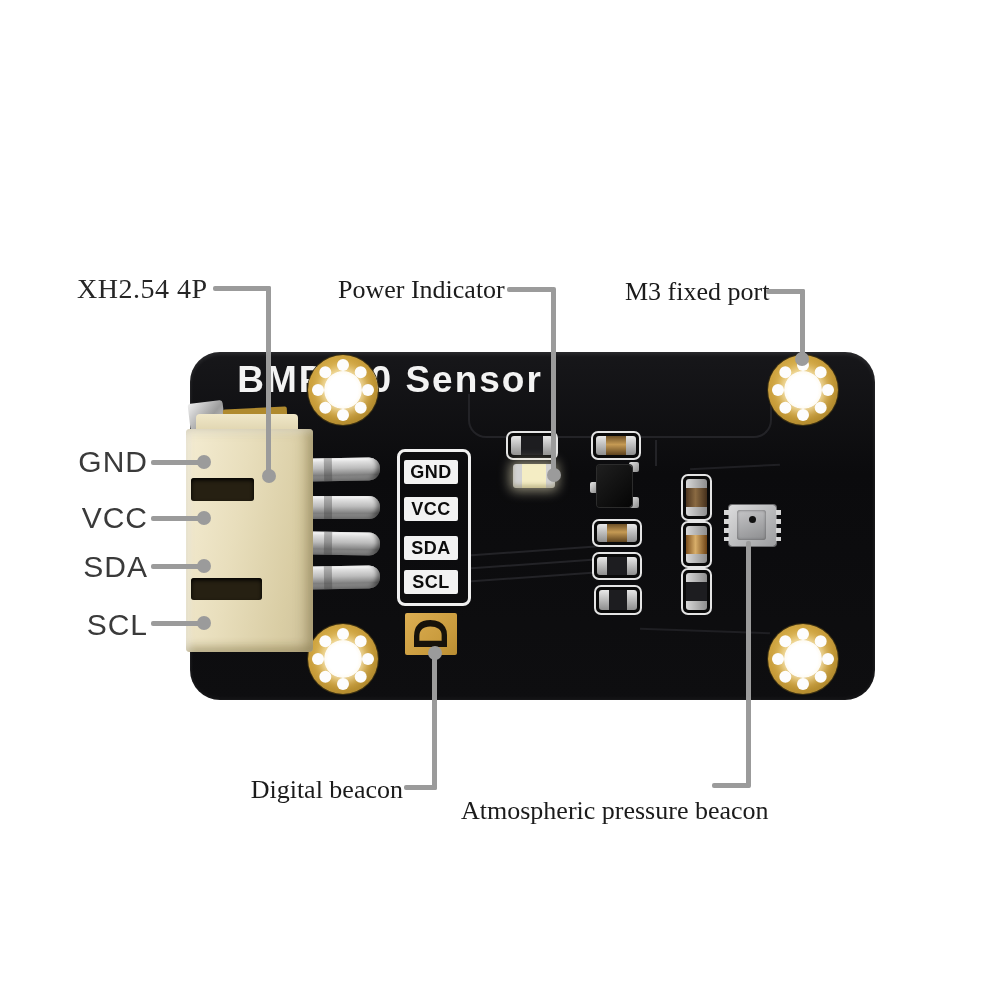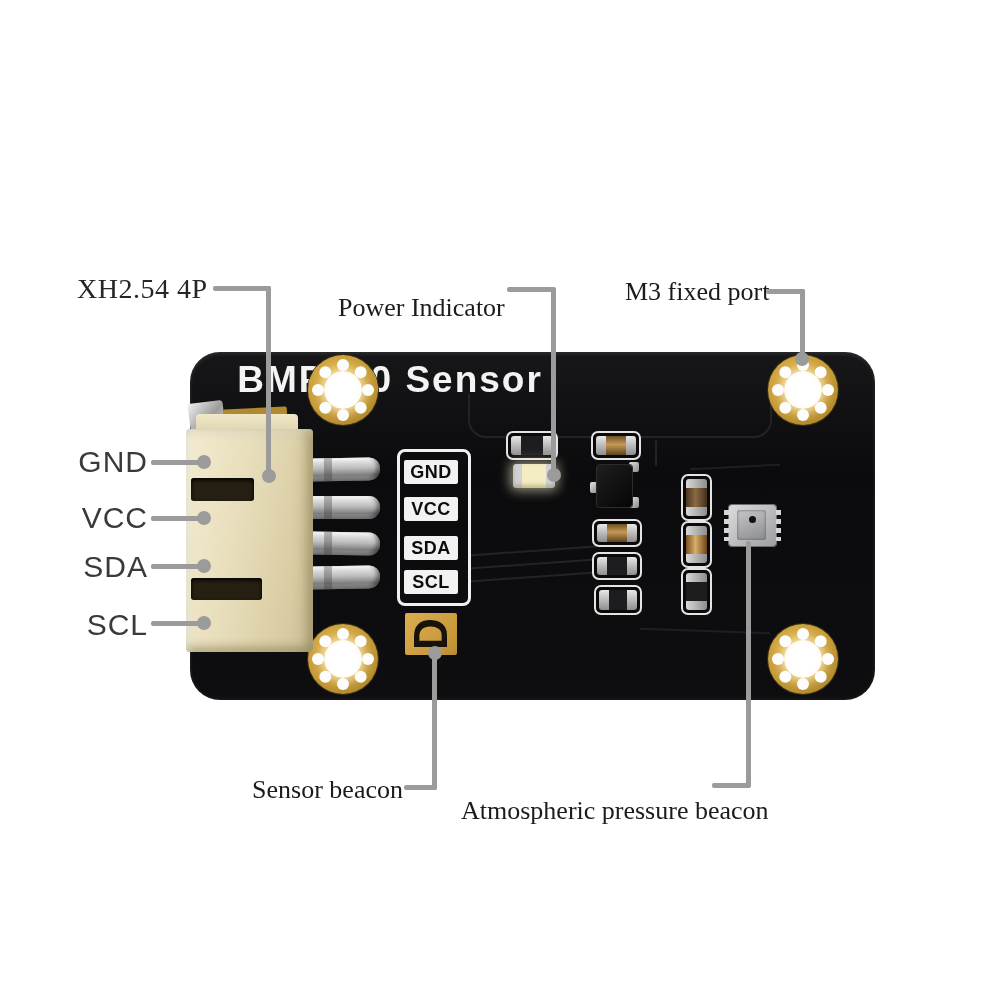--- a/index.html
+++ b/index.html
@@ -267,21 +267,21 @@
     <div class="chip-cav">
       <div class="chip-hole"></div>
     </div>
   </div>
 
   <div class="sans-label" style="left:77px;top:274px;">XH2.54 4P</div>
   <div class="cl" style="left:213px;top:286px;width:58px;height:5px;"></div>
   <div class="cl" style="left:266px;top:286px;width:5px;height:190px;"></div>
   <div class="dot" style="left:262px;top:469px;"></div>
 
-  <div class="serif-label" style="left:338px;top:293px;">Power Indicator</div>
+  <div class="serif-label" style="left:338px;top:275px;">Power Indicator</div>
   <div class="cl" style="left:507px;top:287px;width:47px;height:5px;"></div>
   <div class="cl" style="left:551px;top:287px;width:5px;height:190px;"></div>
   <div class="dot" style="left:547px;top:468px;"></div>
 
   <div class="serif-label" style="left:625px;top:277px;">M3 fixed port</div>
   <div class="cl" style="left:766px;top:289px;width:39px;height:5px;"></div>
   <div class="cl" style="left:800px;top:289px;width:5px;height:71px;"></div>
   <div class="dot" style="left:795px;top:352px;"></div>
 
   <div class="pin-name" style="left:68px;top:446px;">GND</div>
@@ -293,21 +293,21 @@
   <div class="dot" style="left:197px;top:511px;"></div>
 
   <div class="pin-name" style="left:68px;top:551px;">SDA</div>
   <div class="cl" style="left:151px;top:564px;width:54px;height:5px;"></div>
   <div class="dot" style="left:197px;top:559px;"></div>
 
   <div class="pin-name" style="left:68px;top:609px;">SCL</div>
   <div class="cl" style="left:151px;top:621px;width:54px;height:5px;"></div>
   <div class="dot" style="left:197px;top:616px;"></div>
 
-  <div class="serif-label" style="left:246px;top:775px;width:157px;text-align:right;">Sensor beacon</div>
+  <div class="serif-label" style="left:246px;top:775px;width:157px;text-align:right;">Digital beacon</div>
   <div class="cl" style="left:404px;top:785px;width:33px;height:5px;"></div>
   <div class="cl" style="left:432px;top:653px;width:5px;height:137px;"></div>
   <div class="dot" style="left:428px;top:646px;"></div>
 
   <div class="serif-label" style="left:461px;top:796px;">Atmospheric pressure beacon</div>
   <div class="cl" style="left:712px;top:783px;width:38px;height:5px;"></div>
   <div class="cl" style="left:746px;top:541px;width:5px;height:247px;"></div>
 
 </div>
 

